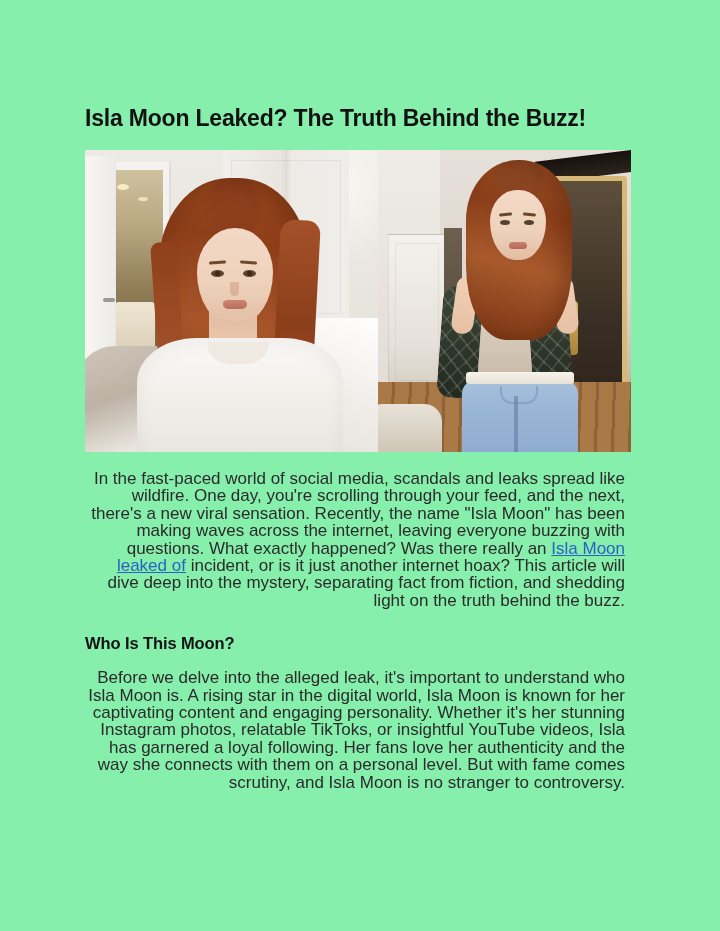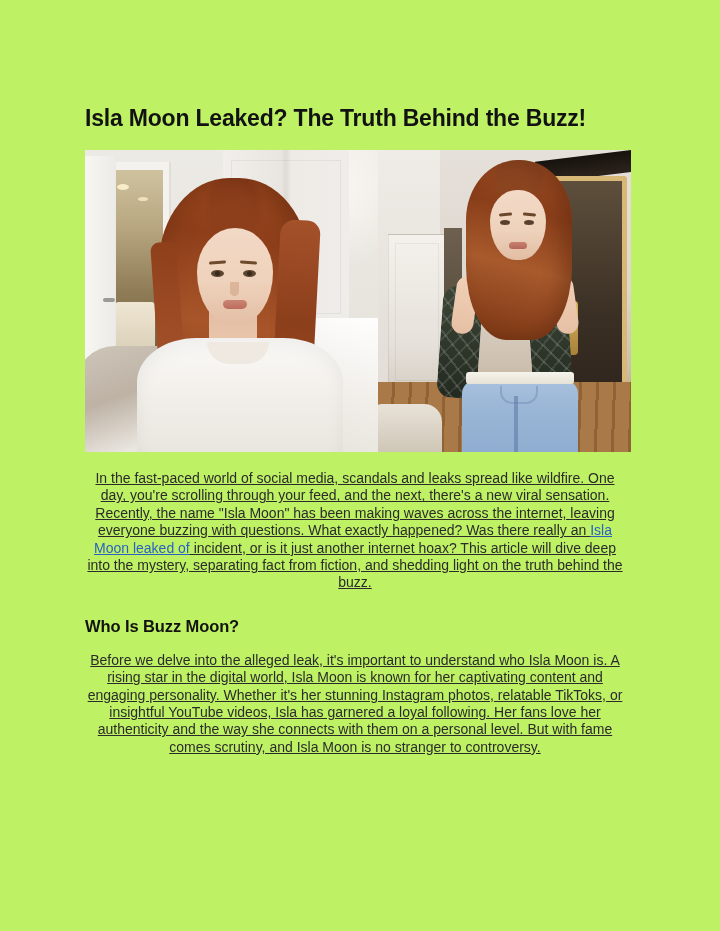--- a/index.html
+++ b/index.html
@@ -14,21 +14,21 @@
     overflow: hidden;
     font-family: "Liberation Sans", sans-serif;
     color: #000000;
     -webkit-font-smoothing: antialiased;
   }
 
   .page {
     position: relative;
     width: 720px;
     height: 931px;
-    background: #bef264;
+    background: #86efac;
     box-sizing: border-box;
   }
 
   .content {
     position: absolute;
     left: 85px;
     top: 103px;
     width: 546px;
   }
 
@@ -323,27 +323,26 @@
     position:absolute; top:126px; width:22px; height:58px;
     background: linear-gradient(180deg,#f0d0b7 0%,#e7c0a4 100%);
     border-radius: 12px;
   }
   .pB-armL { left:76px; transform: rotate(8deg); }
   .pB-armR { left:176px; transform: rotate(-8deg); }
 
   
   .para {
     font-family: "Liberation Sans", sans-serif;
-    font-size: 14px;
+    font-size: 17px;
     line-height: 17.4px;
     color: #2b2b2b;
     margin: 0 0 22px 0;
-    text-align: center;
+    text-align: right;
     width: 540px;
-    text-decoration: underline;
   }
   .inline-link {
     color: #2a62c4;
     text-decoration: underline;
     cursor: pointer;
   }
 
   .h2 {
     font-family: "Liberation Sans", sans-serif;
     font-size: 16.5px;
@@ -424,19 +423,19 @@
           </div>
         </div>
       </div>
 
     </div>
 
     <p class="para">
       <span>In the fast-paced world of social media, scandals and leaks spread like wildfire. One day, you're scrolling through your feed, and the next, there's a new viral sensation. Recently, the name "Isla Moon" has been making waves across the internet, leaving everyone buzzing with questions. What exactly happened? Was there really an </span><a class="inline-link" href="#">Isla Moon leaked of</a><span> incident, or is it just another internet hoax? This article will dive deep into the mystery, separating fact from fiction, and shedding light on the truth behind the buzz.</span>
     </p>
 
-    <h2 class="h2">Who Is Buzz Moon?</h2>
+    <h2 class="h2">Who Is This Moon?</h2>
 
     <p class="para">Before we delve into the alleged leak, it's important to understand who Isla Moon is. A rising star in the digital world, Isla Moon is known for her captivating content and engaging personality. Whether it's her stunning Instagram photos, relatable TikToks, or insightful YouTube videos, Isla has garnered a loyal following. Her fans love her authenticity and the way she connects with them on a personal level. But with fame comes scrutiny, and Isla Moon is no stranger to controversy.</p>
 
 
   </div>
 </div>
 
 </body></html>

